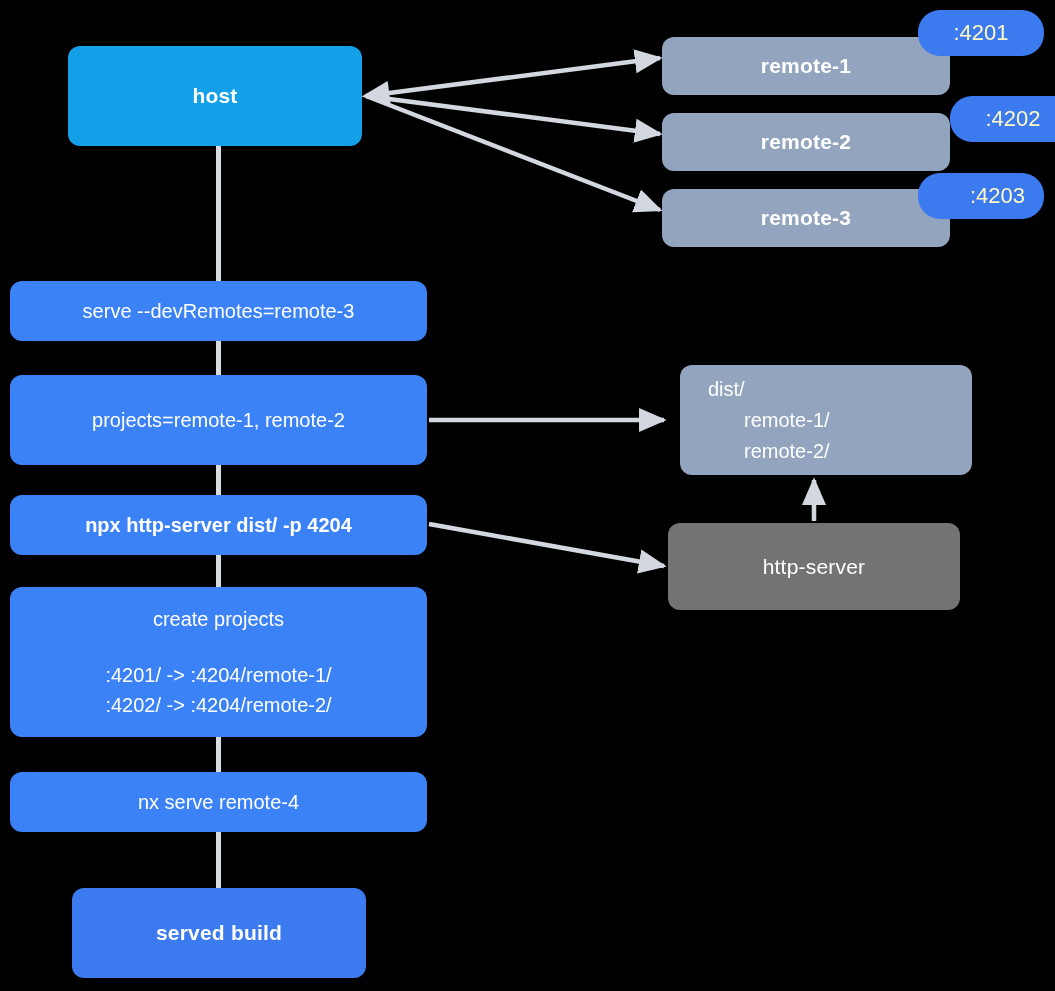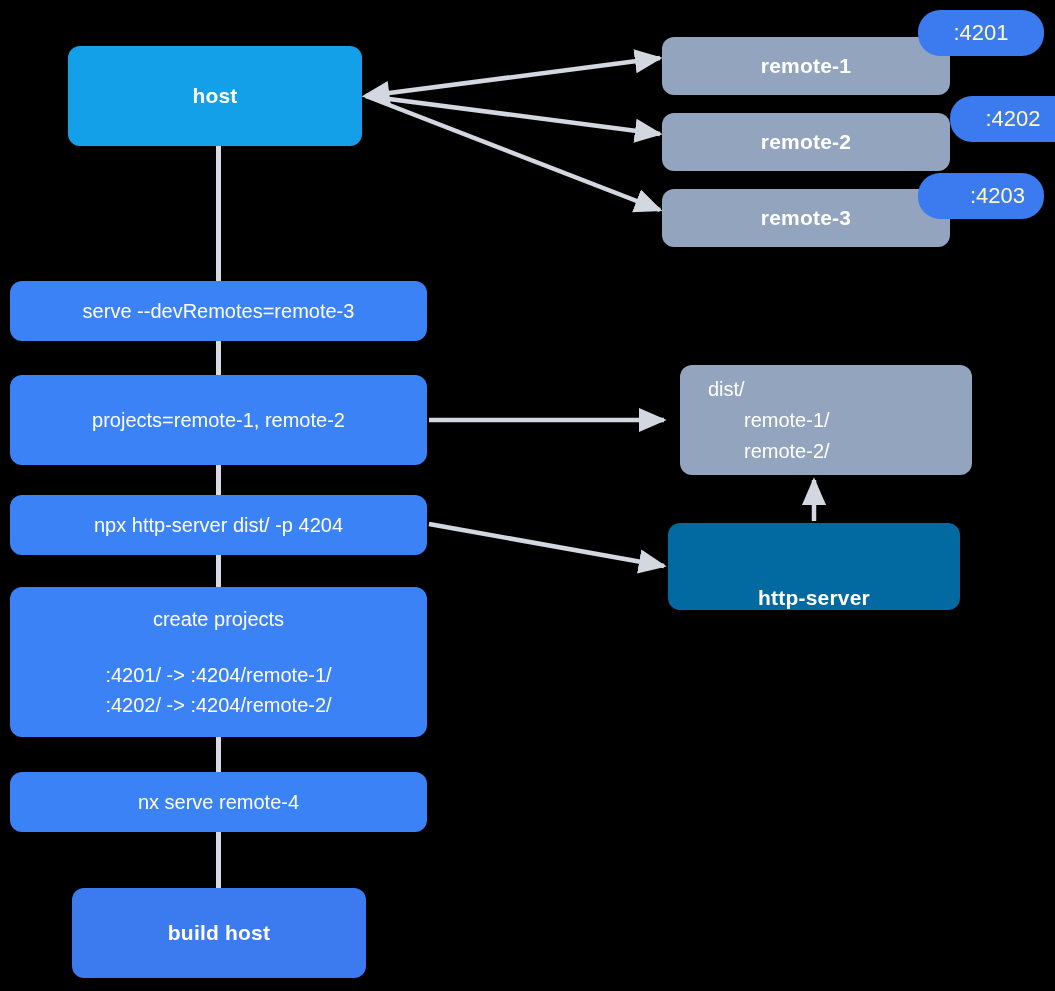--- a/index.html
+++ b/index.html
@@ -57,25 +57,24 @@
     font-weight: bold;
     font-size: 21px;
     letter-spacing: 0.2px;
   }
   .node-gray {
     background: #93a4bf;
     font-weight: normal;
     font-size: 20px;
   }
   .node-gray-bold {
-    background: #0369a1;
-    font-weight: bold;
-    font-size: 21px;
-    letter-spacing: 0.2px;
-    justify-content: flex-end;
+    background: #737373;
+    font-weight: normal;
+    font-size: 21px;
+    letter-spacing: 0.2px;
   }
   .node-green {
     background: #3b82f6;
     font-weight: normal;
     font-size: 20px;
     line-height: 1.45;
   }
   .badge {
     position: absolute;
     box-sizing: border-box;
@@ -167,36 +166,36 @@
   </div>
 
   <div class="node node-green" style="left:10px; top:281px; width:417px; height:60px;">
     <span>serve --devRemotes=remote-3</span>
   </div>
 
   <div class="node node-green" style="left:10px; top:375px; width:417px; height:90px;">
     <span>projects=remote-1, remote-2</span>
   </div>
 
-  <div class="node node-green" style="left:10px; top:495px; width:417px; height:60px;">
+  <div class="node node-green" style="left:10px; top:495px; width:417px; height:60px;font-weight:bold;">
     <span>npx http-server dist/ -p 4204</span>
   </div>
 
   <div class="node node-green" style="left:10px; top:587px; width:417px; height:150px;">
     <span class="proxy-title">create projects</span>
     <span class="proxy-line">:4201/ -&gt; :4204/remote-1/</span>
     <span class="proxy-line">:4202/ -&gt; :4204/remote-2/</span>
   </div>
 
   <div class="node node-green" style="left:10px; top:772px; width:417px; height:60px;">
     <span>nx serve remote-4</span>
   </div>
 
   <div class="node node-served" style="left:72px; top:888px; width:294px; height:90px;">
-    <span>build host</span>
+    <span>served build</span>
   </div>
 
   <div class="node node-gray" style="left:668px; top:365px; width:292px; height:110px; align-items:flex-start; justify-content:center;margin-left:12px;">
     <span class="dist-text">dist/</span>
     <span class="dist-text dist-indent">remote-1/</span>
     <span class="dist-text dist-indent">remote-2/</span>
   </div>
 
   <div class="node node-gray-bold" style="left:668px; top:523px; width:292px; height:87px;">
     <span>http-server</span>

